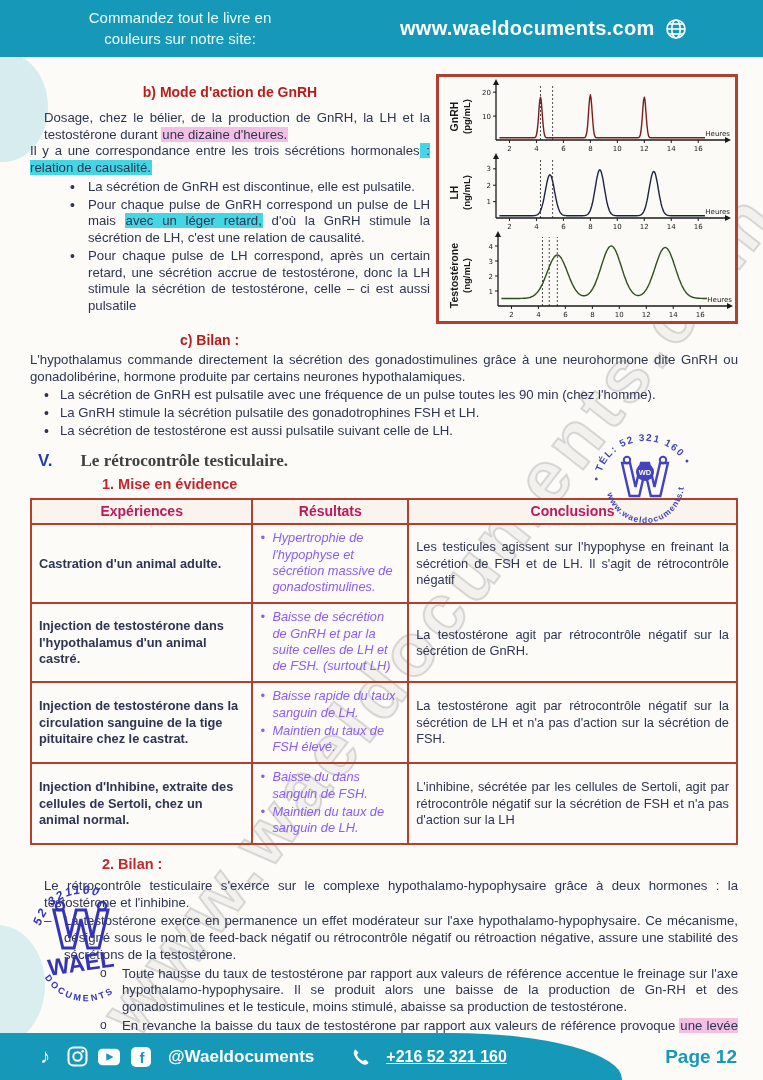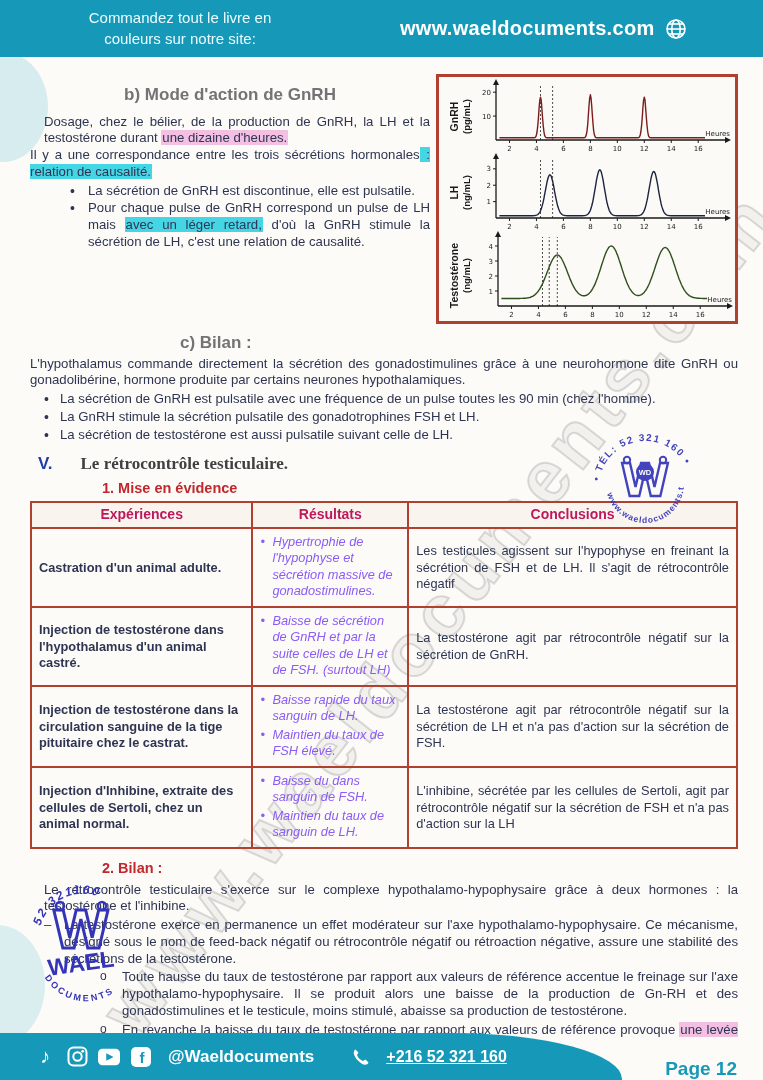--- a/index.html
+++ b/index.html
@@ -16,37 +16,37 @@
   }
   .banner-top .slogan { width:360px; text-align:center; font-size:15px; line-height:1.35; color:#eafcff; }
   .banner-top .site { display:flex; align-items:center; gap:10px; font-weight:bold; font-size:20px; margin-left:40px; letter-spacing:.3px;}
   .banner-bottom {
     position:absolute; bottom:0; left:0; width:622px; height:47px;
     background:#1699b8; border-top-right-radius:170px 46px;
     display:flex; align-items:center; color:#fff; padding-left:34px; gap:10px;
   }
   .banner-bottom .handle { font-weight:bold; font-size:17px; margin-left:6px; }
   .banner-bottom .phone-num { font-weight:bold; font-size:16px; margin-left:26px;text-decoration:underline; }
-  .page-num { position:absolute; right:26px; bottom:0; color:#1699b8; font-weight:bold; font-size:19px;margin-left:14px; }
+  .page-num { position:absolute; right:26px; bottom:12px; color:#1699b8; font-weight:bold; font-size:19px;margin-left:14px; }
   .sicon { width:22px; height:22px; display:inline-flex; align-items:center; justify-content:center; }
   .note-glyph { font-size:20px; font-weight:bold; color:#fff; }
   
   .deco1 { position:absolute; left:-42px; top:52px; width:90px; height:110px; background:rgba(140,205,220,.33); border-radius:50%; }
   .deco2 { position:absolute; left:-50px; top:925px; width:95px; height:120px; background:rgba(140,205,220,.30); border-radius:50%; }
   .watermark {
     position:absolute; left:-60px; top:760px; width:1100px; text-align:center;
     font-size:74px; font-weight:bold; letter-spacing:6px; white-space:nowrap;
     color:rgba(120,120,120,0.07); -webkit-text-stroke:2px rgba(100,100,100,0.22);
     transform:rotate(-52deg); transform-origin:330px 0; pointer-events:none;
   }
   
   .content { position:absolute; top:62px; left:30px; width:708px; font-size:13.2px; line-height:1.27; }
   .top-row { display:flex; gap:6px; }
   .left-col { width:400px; }
-  .h-blue { color:#737373; font-weight:bold; font-size:17px; text-align:center; margin:22px 0 8px 0; }
+  .h-blue { color:#b91c1c; font-weight:bold; font-size:14px; text-align:center; margin:22px 0 8px 0; }
   .h-blue.bilan { text-align:left; margin:8px 0 2px 150px; }
   .para { text-align:justify; }
   .p-indent { padding-left:14px; }
   .blist { list-style:none; margin:2px 0; }
   .blist li { position:relative; padding-left:30px; margin-bottom:1px; text-align:justify; }
   .blist li::before { content:"•"; position:absolute; left:14px; font-size:14px; }
   .blist.tight li { padding-left:58px; }
   .blist.tight li::before { left:40px; }
   .hl-cyan { background:#45d6e6; padding:0 1px; }
   .hl-pink { background:#f3c0e4; padding:0 1px; }
@@ -117,20 +117,21 @@
   <div class="content">
 
     <div class="top-row">
       <div class="left-col">
         <div class="h-blue">b)   Mode d'action de GnRH</div>
         <div class="para p-indent"><span>Dosage, chez le bélier, de la production de GnRH, la LH et la testostérone durant </span><span class="hl-pink">une dizaine d'heures.</span></div>
         <div class="para"><span>Il y a une correspondance entre les trois sécrétions hormonales</span><span class="hl-cyan"> : relation de causalité.</span></div>
         <ul class="blist tight">
           <li>La sécrétion de GnRH est discontinue, elle est pulsatile.</li>
           <li><span>Pour chaque pulse de GnRH correspond un pulse de LH mais </span><span class="hl-cyan">avec un léger retard,</span><span> d'où la GnRH stimule la sécrétion de LH, c'est une relation de causalité.</span></li>
+          <li>Pour chaque pulse de LH correspond, après un certain retard, une sécrétion accrue de testostérone, donc la LH stimule la sécrétion de testostérone, celle – ci est aussi pulsatile</li>
         </ul>
       </div>
 
       <div class="chart-panel">
         <div class="chart-row">
           <div class="ylab">
               <div><span>GnRH</span><br><span class="unit">(pg/mL)</span></div>
             </div>
           <div class="chart-slot">
               <svg width="254" height="74" style="overflow:visible;display:block" font-family="DejaVu Sans, sans-serif">

